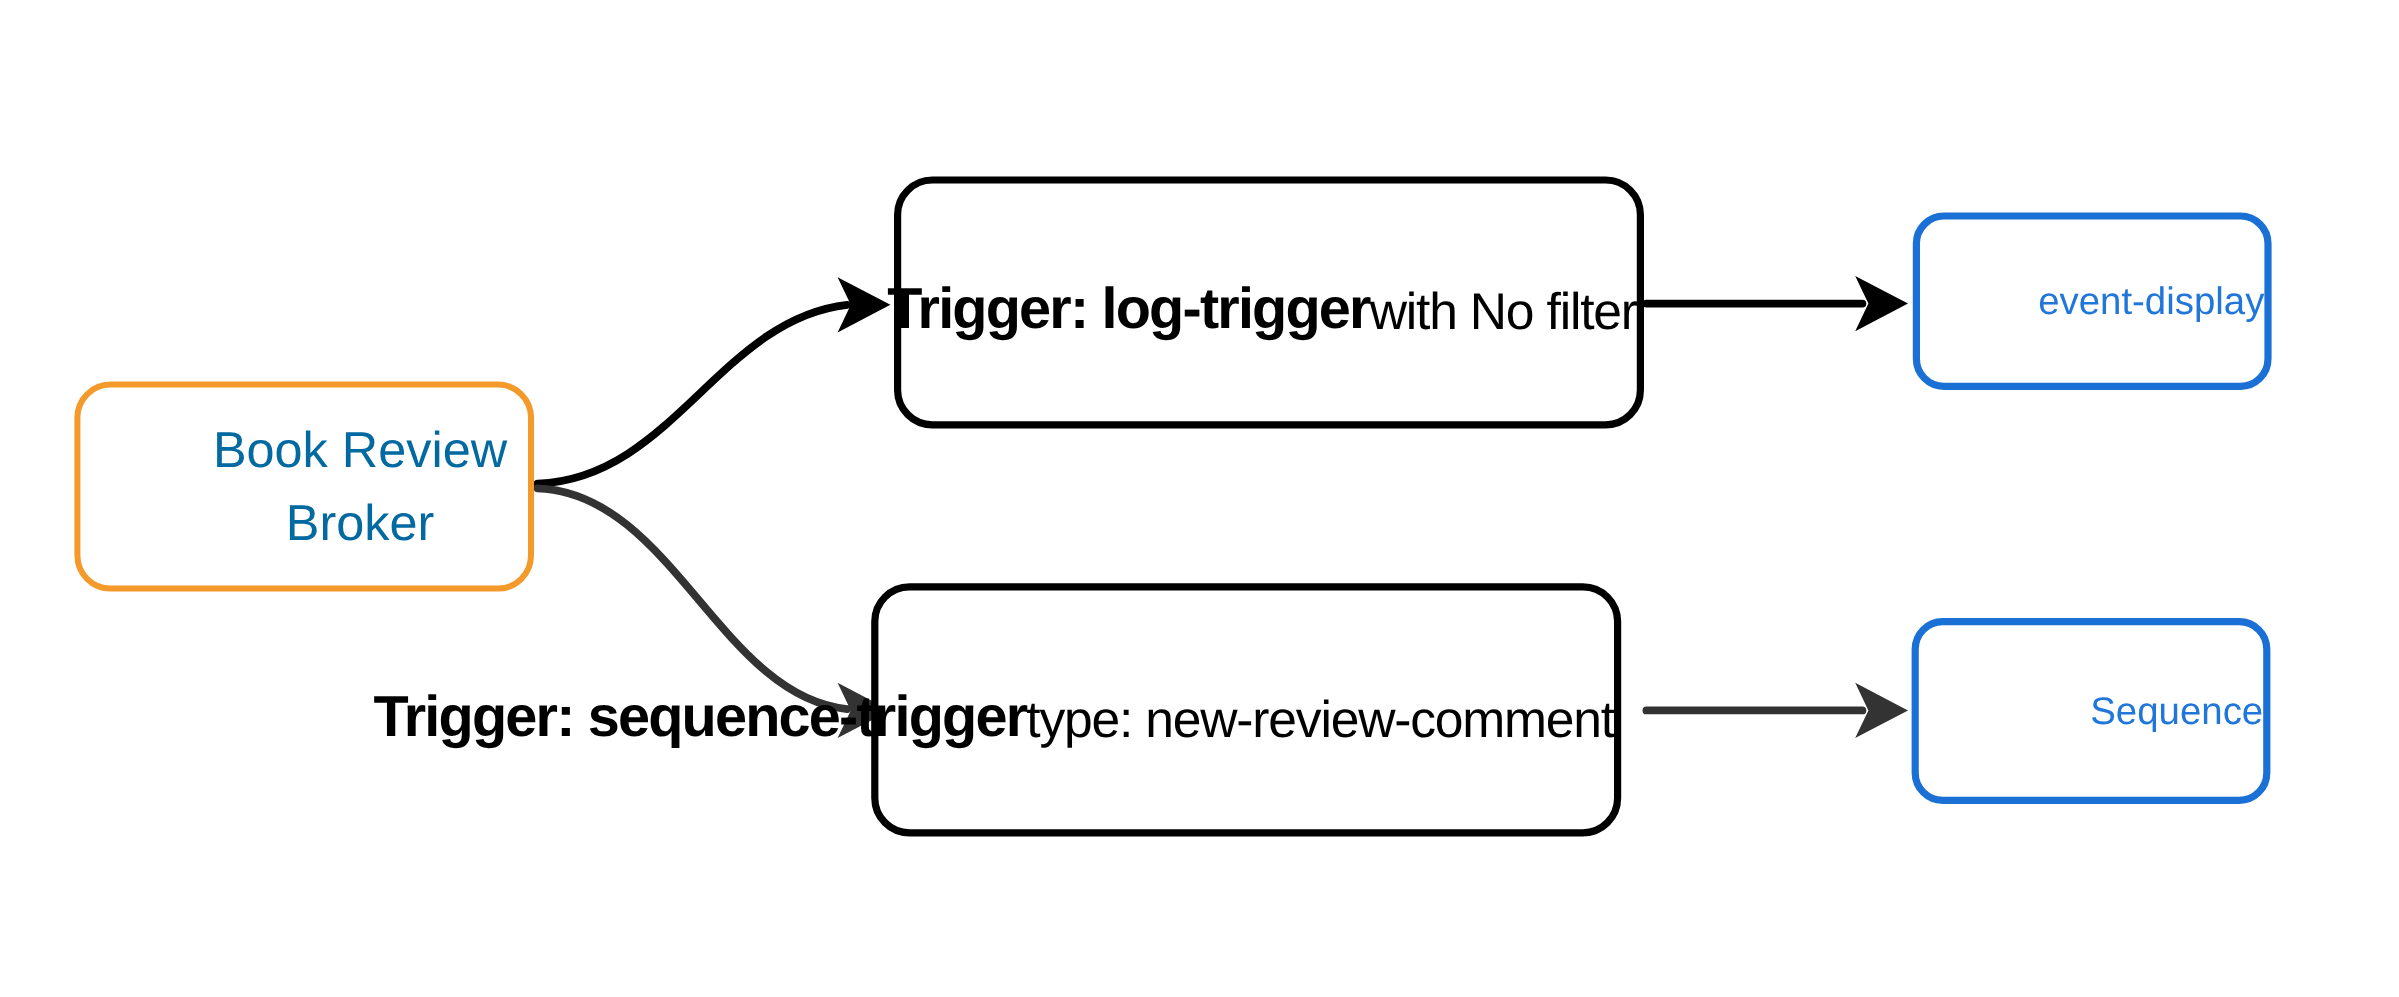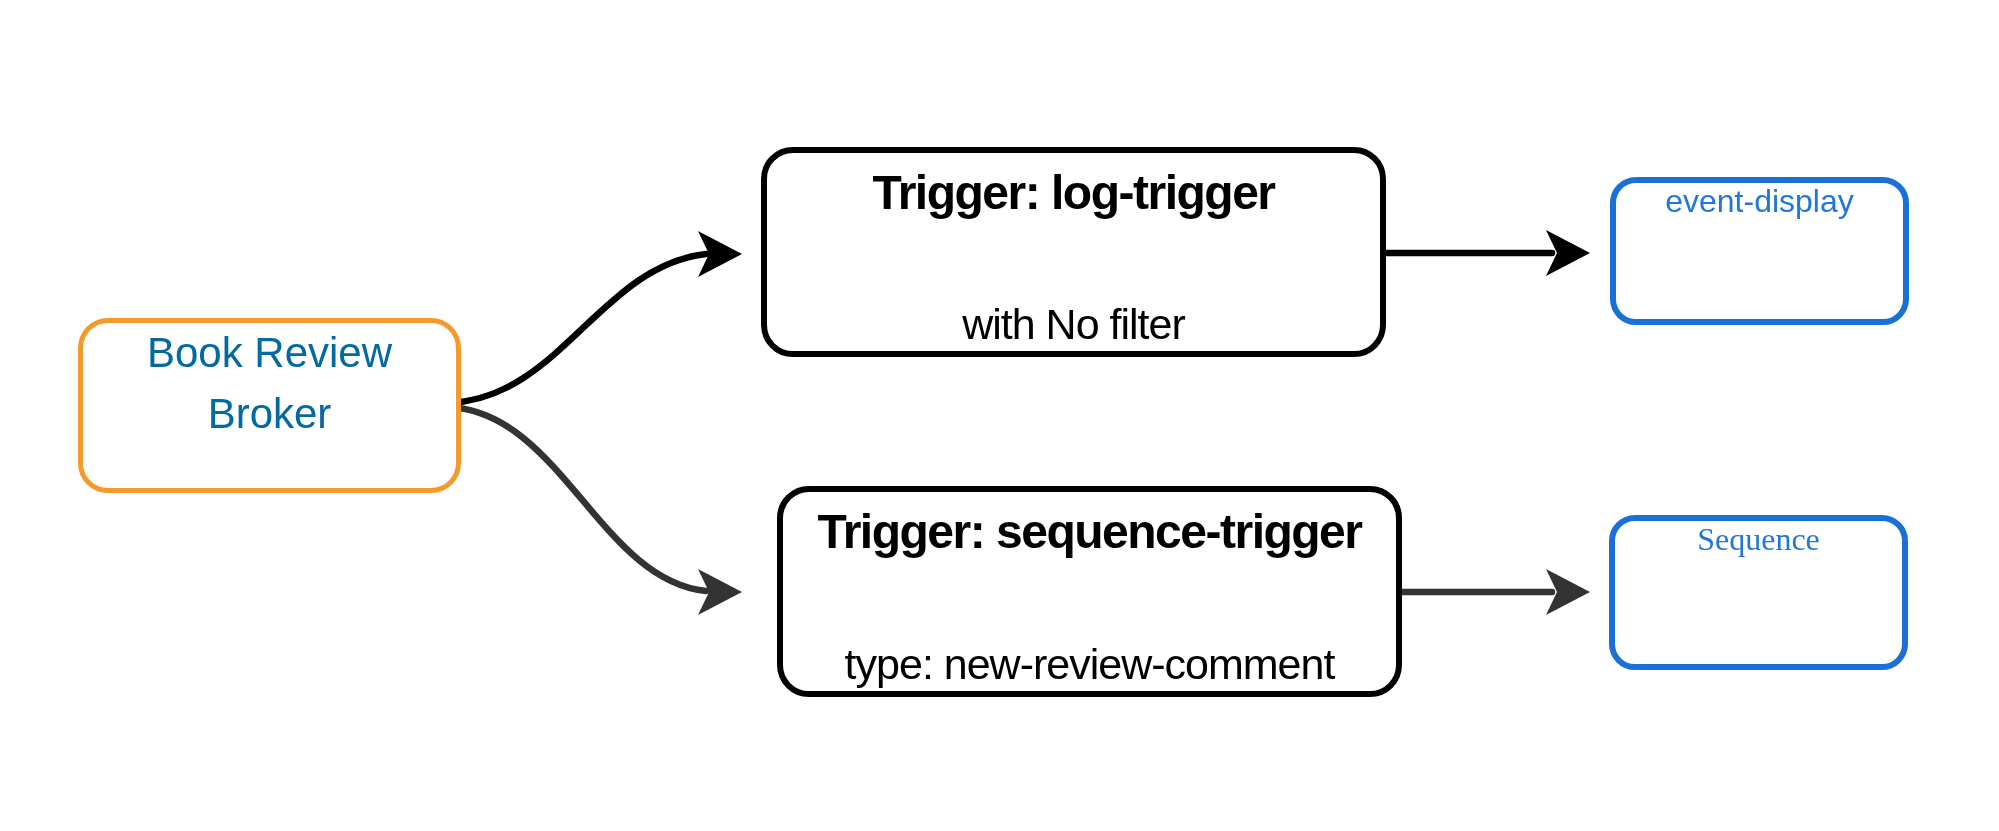--- a/index.html
+++ b/index.html
@@ -3,51 +3,50 @@
 <meta charset="utf-8">
 <style>
   html, body { margin: 0; padding: 0; background: #ffffff; }
   body { width: 1999px; height: 831px; font-family: "Liberation Sans", sans-serif; }
   .canvas { position: relative; width: 1999px; height: 831px; background: #ffffff; overflow: hidden; }
   .edges { position: absolute; left: 0; top: 0; width: 1999px; height: 831px; }
 
   .node {
     position: absolute;
     display: flex;
-    flex-direction: column;
+    flex-direction: row;
     align-items: center;
-    justify-content: space-between;
+    justify-content: flex-end;
     text-align: center;
     background: #ffffff;
     box-sizing: border-box;
-    margin-left: 16px;
   }
 
   .node.broker {
     left: 62px; top: 318px; width: 383px; height: 175px;
     border: 5px solid #F49A2B; border-radius: 30px;
     color: #0369a1; font-size: 42px; line-height: 1.45;
   }
   .node.broker .lbl { max-width: 280px; }
 
   .node.trigger {
     border: 6px solid #000000; border-radius: 32px;
     color: #000000; padding-top: 12px;
   }
   .node.trigger1 { left: 745px; top: 147px; width: 625px; height: 210px; }
-  .node.trigger2 { left: 761px; top: 486px; width: 625px; height: 211px; }
+  .node.trigger2 { left: 726px; top: 486px; width: 625px; height: 211px; }
   .trigger .title { font-weight: bold; font-size: 48px; letter-spacing: -1.5px; white-space: nowrap; line-height: 1.15; }
   .trigger .subtitle { font-size: 43px; letter-spacing: -1px; white-space: nowrap; line-height: 1.2; margin-top: 6px; }
 
   .node.endpoint {
     border: 6px solid #1B70D5; border-radius: 26px;
     color: #2176D9; font-size: 32px;
   }
   .node.endpoint1 { left: 1594px; top: 177px; width: 299px; height: 148px; }
-  .node.endpoint2 { left: 1593px; top: 515px; width: 299px; height: 155px; font-family: Liberation Serif, serif; }
+  .node.endpoint2 { left: 1593px; top: 515px; width: 299px; height: 155px; }
 </style>
 </head>
 <body>
 
 <div class="canvas">
 
   <svg class="edges" viewBox="0 0 1999 831" xmlns="http://www.w3.org/2000/svg">
 
     <g>
       <path d="M448,403 C560,399 600,266 706,254" fill="none" stroke-width="6.5" stroke-linecap="round" stroke="#000000"></path>

